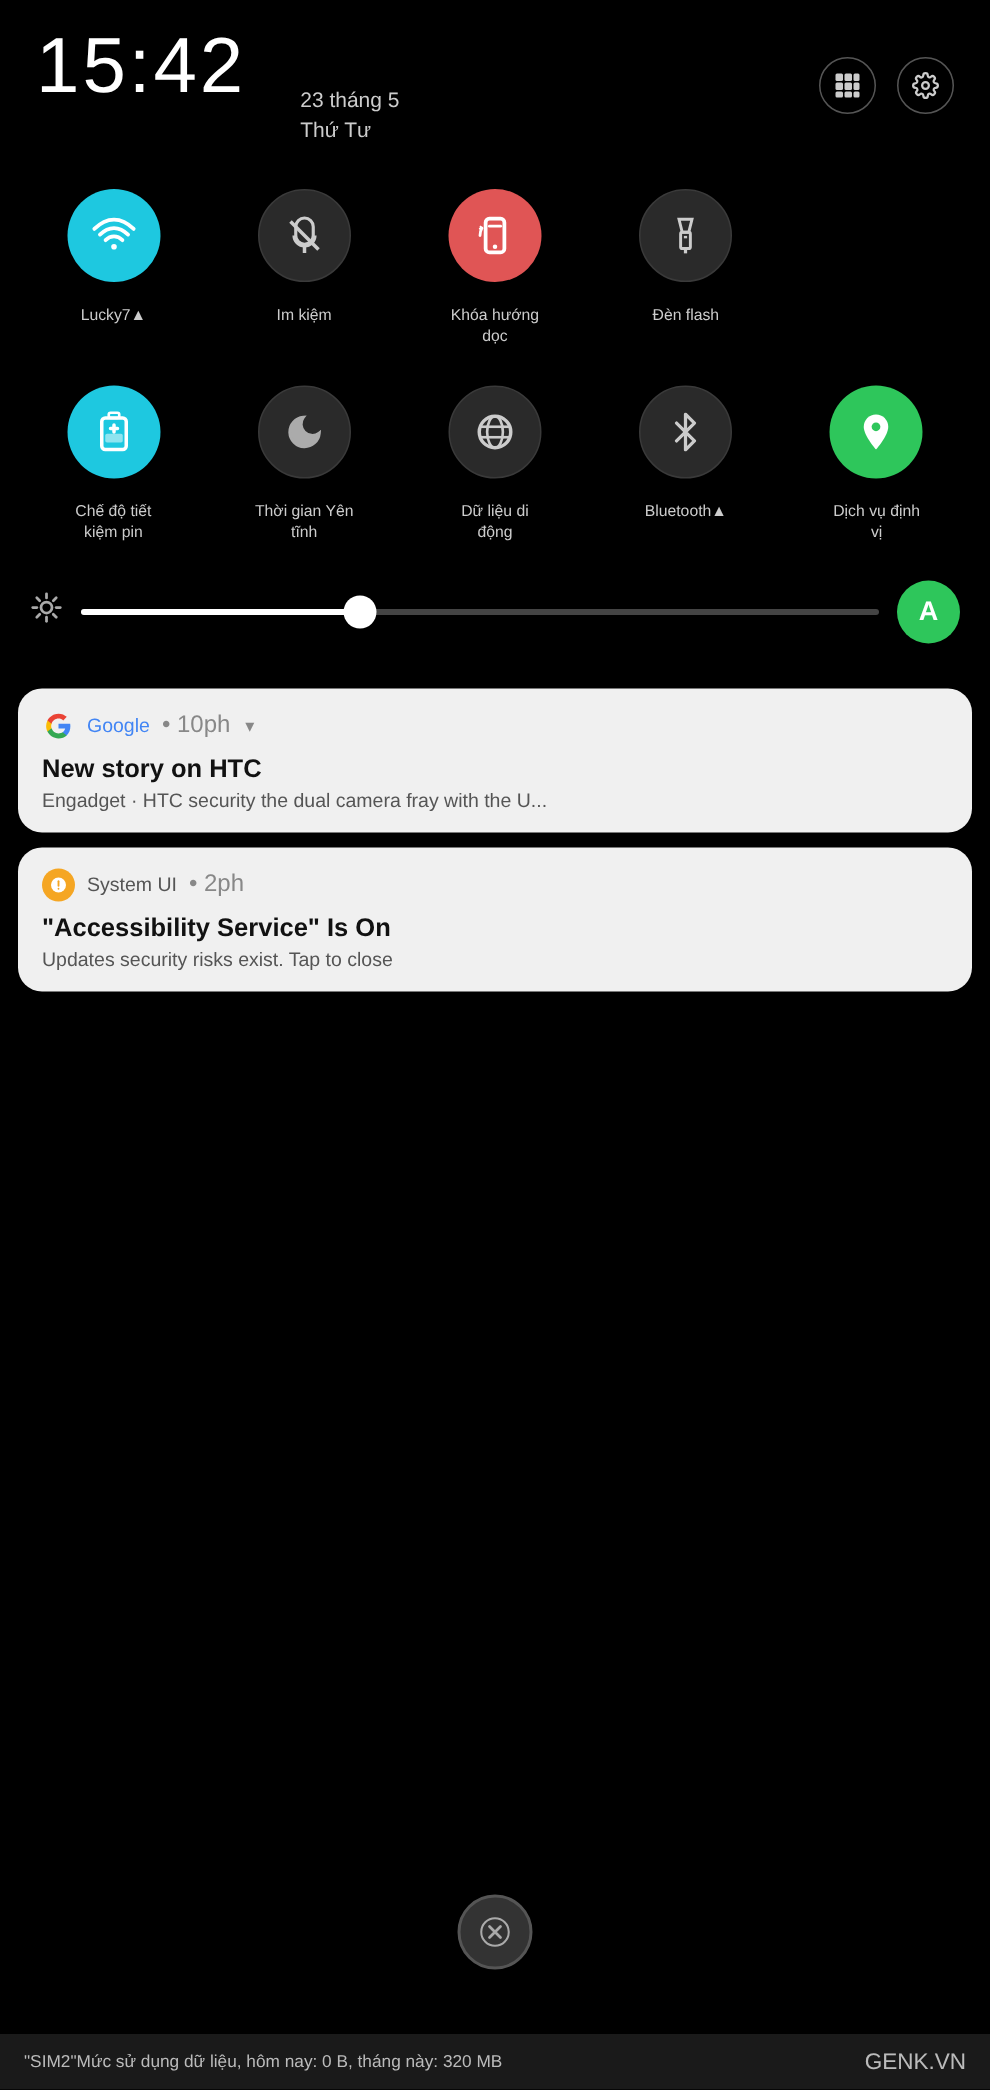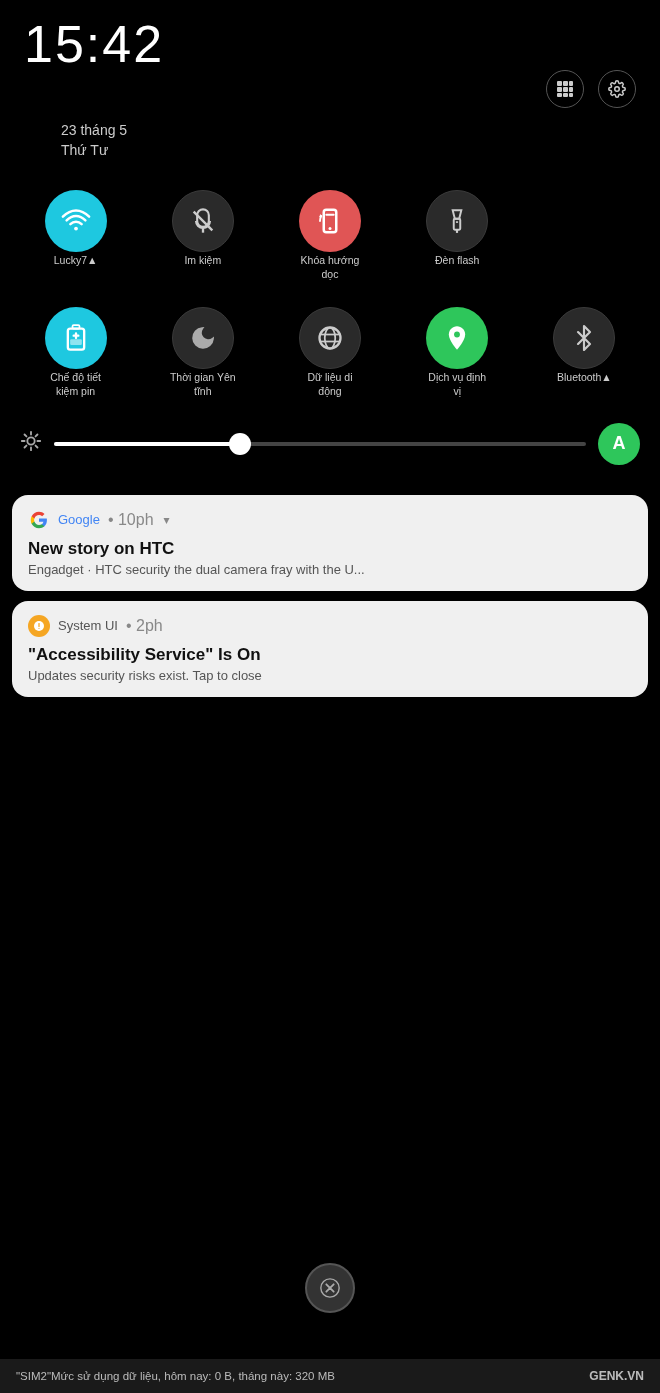--- a/index.html
+++ b/index.html
@@ -14,23 +14,22 @@
 
     
     .status-bar {
       display: flex;
       justify-content: space-between;
       align-items: center;
       padding: 18px 24px 10px 24px;
     }
     .time-block {
       display: flex;
-      align-items: center;
-      gap: 12px;
-      flex-direction: column;
+      align-items: flex-start;
+      gap: 36px;
     }
     .time {
       color: #fff;
       font-size: 52px;
       font-weight: 300;
       letter-spacing: 2px;
       line-height: 1;
     }
     .date-block {
       display: flex;
@@ -63,21 +62,21 @@
     .quick-tiles {
       display: grid;
       grid-template-columns: repeat(5, 1fr);
       padding: 10px 12px 6px 12px;
       gap: 0;
     }
     .tile {
       display: flex;
       flex-direction: column;
       align-items: center;
-      gap: 2px;
+      gap: 16px;
       padding: 10px 4px;
     }
     .tile-icon {
       width: 62px;
       height: 62px;
       border-radius: 50%;
       display: flex;
       align-items: center;
       justify-content: center;
       font-size: 26px;
@@ -236,22 +235,22 @@
       display: flex;
       justify-content: space-between;
       align-items: center;
     }
     .bottom-bar-text {
       color: #bbb;
       font-size: 11.5px;
     }
     .watermark {
       color: #fff;
-      font-size: 12px;
-      font-weight: bold;
+      font-size: 15px;
+      font-weight: normal;
       opacity: 0.7;
     }
   </style>
 </head>
 <body>
 
 <div class="status-bar">
   <div class="time-block">
     <div class="time">15:42</div>
     <div class="date-block">
@@ -364,36 +363,36 @@
         <circle cx="12" cy="12" r="9" stroke="#ccc" stroke-width="2"></circle>
         <ellipse cx="12" cy="12" rx="4.5" ry="9" stroke="#ccc" stroke-width="1.5"></ellipse>
         <line x1="3" y1="9" x2="21" y2="9" stroke="#ccc" stroke-width="1.5"></line>
         <line x1="3" y1="15" x2="21" y2="15" stroke="#ccc" stroke-width="1.5"></line>
       </svg>
     </div>
     <span class="tile-label">Dữ liệu di<br>động</span>
   </div>
 
   <div class="tile">
+    <div class="tile-icon inactive">
+      <svg width="26" height="26" viewBox="0 0 24 24" fill="none">
+        <path d="M6.5 6.5l11 11L12 23V1l5.5 5.5-11 11" stroke="#ccc" stroke-width="2" stroke-linecap="round" stroke-linejoin="round"></path>
+      </svg>
+    </div>
+    <span class="tile-label">Bluetooth▲</span>
+  </div>
+
+  <div class="tile">
     <div class="tile-icon active-green">
       <svg width="28" height="28" viewBox="0 0 24 24" fill="none">
         <path d="M12 2C8.13 2 5 5.13 5 9c0 5.25 7 13 7 13s7-7.75 7-13c0-3.87-3.13-7-7-7z" fill="#fff"></path>
         <circle cx="12" cy="9" r="2.5" fill="#2ec65b"></circle>
       </svg>
     </div>
     <span class="tile-label">Dịch vụ định<br>vị</span>
-  </div>
-
-  <div class="tile">
-    <div class="tile-icon inactive">
-      <svg width="26" height="26" viewBox="0 0 24 24" fill="none">
-        <path d="M6.5 6.5l11 11L12 23V1l5.5 5.5-11 11" stroke="#ccc" stroke-width="2" stroke-linecap="round" stroke-linejoin="round"></path>
-      </svg>
-    </div>
-    <span class="tile-label">Bluetooth▲</span>
   </div>
 </div>
 
 <div class="brightness-bar">
   <div class="brightness-icon">
     <svg width="22" height="22" viewBox="0 0 24 24" fill="none">
       <circle cx="12" cy="12" r="4" stroke="#aaa" stroke-width="2"></circle>
       <line x1="12" y1="2" x2="12" y2="5" stroke="#aaa" stroke-width="2" stroke-linecap="round"></line>
       <line x1="12" y1="19" x2="12" y2="22" stroke="#aaa" stroke-width="2" stroke-linecap="round"></line>
       <line x1="2" y1="12" x2="5" y2="12" stroke="#aaa" stroke-width="2" stroke-linecap="round"></line>

